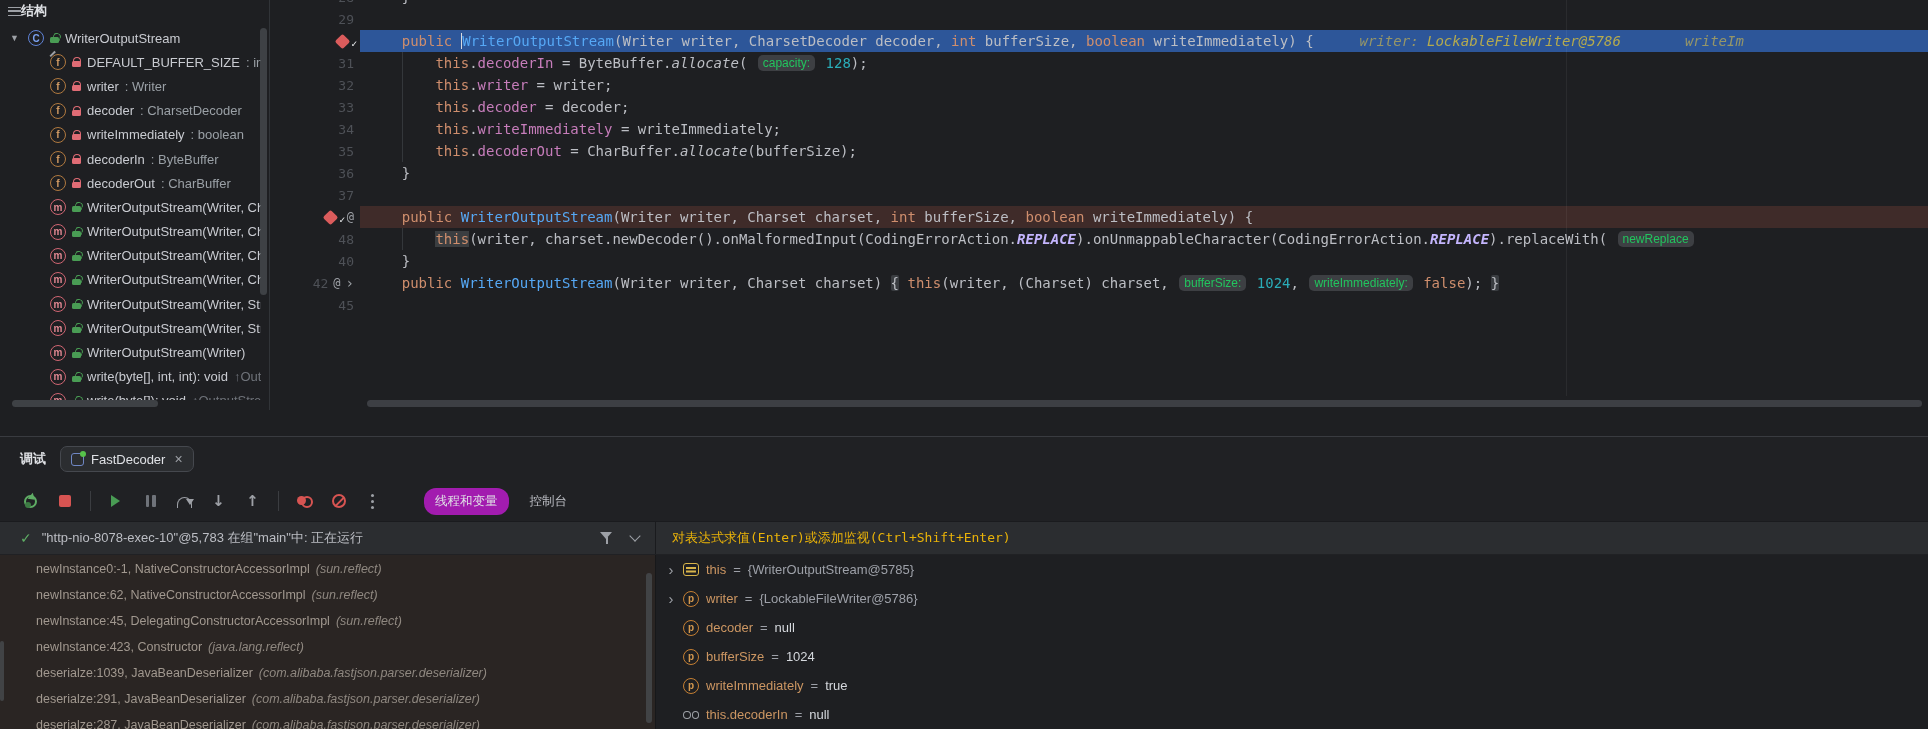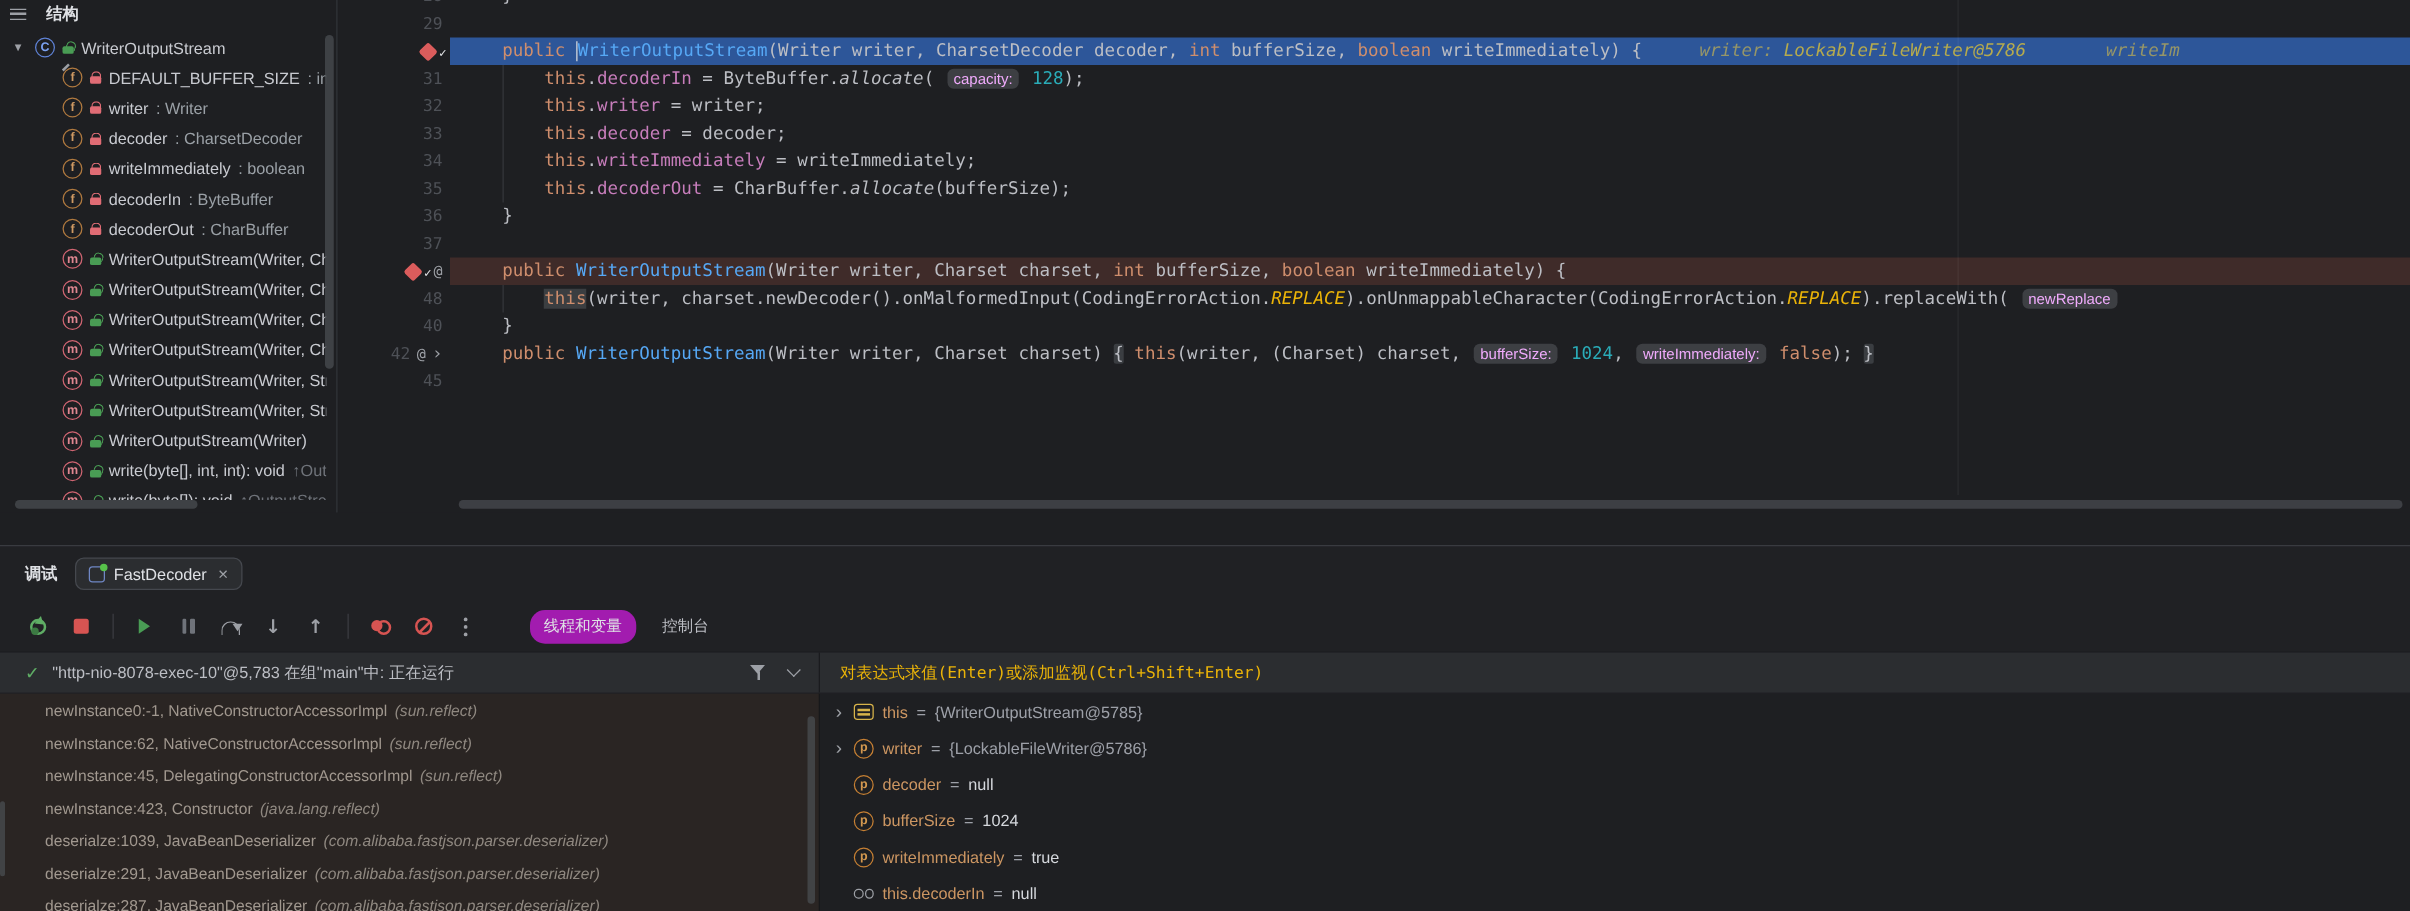--- a/index.html
+++ b/index.html
@@ -3,21 +3,21 @@
 <meta charset="utf-8">
 <style>
   * { margin:0; padding:0; box-sizing:border-box; }
   html,body { width:1928px; height:729px; background:#1e1f22; overflow:hidden;
               font-family:"Liberation Sans", sans-serif; }
   .app { position:relative; width:1928px; height:729px; background:#1e1f22; color:#bcbec4; }
 
   
   .structure { position:absolute; left:0; top:0; width:270px; height:410px;
                background:#1e1f22; border-right:1px solid #313438; overflow:hidden; }
-  .structure-header { height:22px; display:flex; align-items:center; gap:16px; padding-left:8px;
+  .structure-header { height:22px; display:flex; align-items:center; gap:0; padding-left:8px;
                       color:#dfe1e5; font-size:13px; font-weight:bold; }
   .hamburger { width:13px; height:9px; border-top:1.5px solid #9da0a6; border-bottom:1.5px solid #9da0a6; position:relative; }
   .hamburger::after { content:""; position:absolute; left:0; right:0; top:2.5px; height:1.5px; background:#9da0a6; }
   .tree { position:absolute; left:0; right:8px; top:26px; bottom:10px; overflow:hidden; }
   .tree-row { height:24.2px; display:flex; align-items:center; gap:6px; white-space:nowrap;
               font-size:13px; color:#c9cbd1; overflow:hidden; }
   .tree-row.member { padding-left:50px; }
   .tree-row.root { padding-left:10px; }
   .tw-chev { color:#9da0a6; font-size:9px; width:12px; }
   .ico { width:16px; height:16px; border-radius:50%; flex:0 0 16px; display:flex; align-items:center;
@@ -52,24 +52,24 @@
   .bp-diamond { width:11px; height:11px; background:#db5c5c; border-radius:2px;
                 transform:rotate(45deg); position:relative; margin:0 6px 0 2px; }
   .bp-diamond .chk { position:absolute; top:-7px; right:-7px; transform:rotate(-45deg);
                      color:#e8eaec; font-size:10px; }
   .code-body { flex:1; height:100%; display:flex; align-items:center; padding-left:8px;
                white-space:pre; overflow:hidden; }
   .code-line.exec .code-body { background:#2d5699; }
   .code-line.bp   .code-body { background:#3f2b29; }
   .tk-p { color:#bcbec4; } .tk-k { color:#cf8e6d; } .tk-d { color:#56a8f5; }
   .tk-f { color:#c77dbb; } .tk-n { color:#2aacb8; }
-  .tk-m { color:#bcbec4; font-style:italic; } .tk-c { color:#eab308; font-style:italic; }
+  .tk-m { color:#bcbec4; font-style:italic; } .tk-c { color:#c4b5fd; font-style:italic;font-weight:bold; }
   .tk-s { background:#3b3e41; }
   .tk-b { background:#3a3d41; border-radius:2px; }
-  .tk-h { background:#3d3f43; color:#f0abfc; border-radius:5px; padding:1px 5px;
+  .tk-h { background:#3d3f43; color:#22c55e; border-radius:5px; padding:1px 5px;
           font-family:"Liberation Sans", sans-serif; font-size:12px; margin:0 2px; }
   .caret { display:inline-block; width:1.5px; height:16px; background:#d8dade; vertical-align:middle; }
   .dbg { font-style:italic; margin-left:46px; font-size:14px; }
   .dbg .lab { color:#969668; } .dbg .val { color:#b5aa4e; }
   .dbg.gap { margin-left:64px; }
   .guide-v { position:absolute; left:1295px; top:0; height:396px; width:1px;
              background:rgba(255,255,255,0.055); pointer-events:none; }
   .indent-guide { position:absolute; left:131px; width:1px; background:#34373b; pointer-events:none; }
   .editor-hscroll { position:absolute; left:96px; right:6px; bottom:3px; height:7px;
                     background:#4a4d52; border-radius:4px; opacity:.7; }

